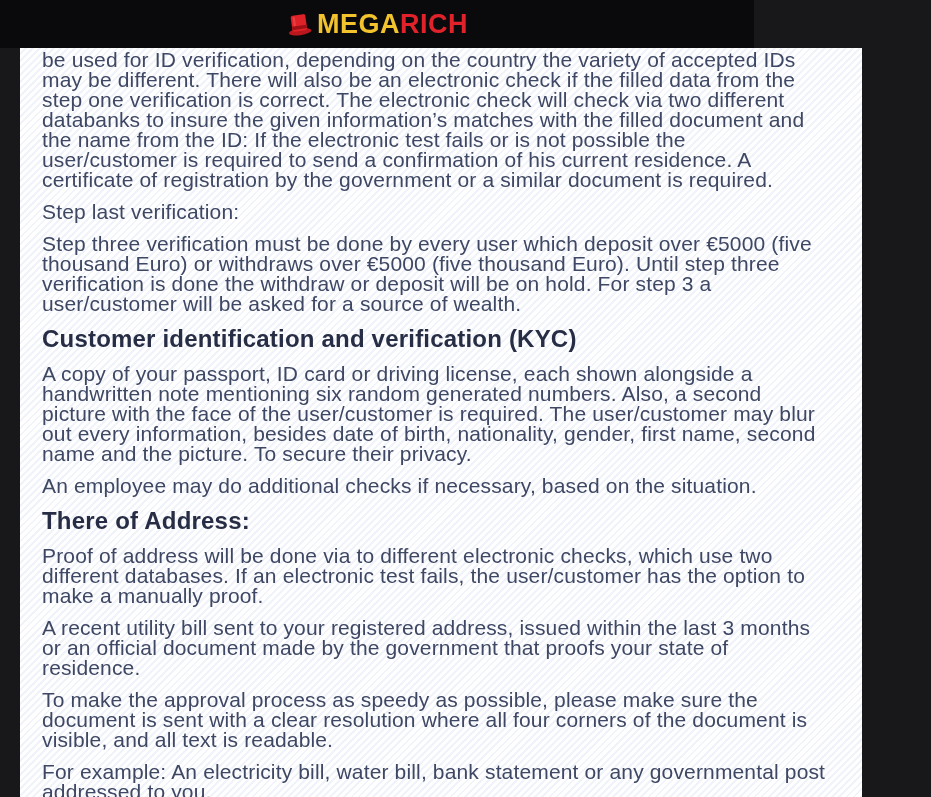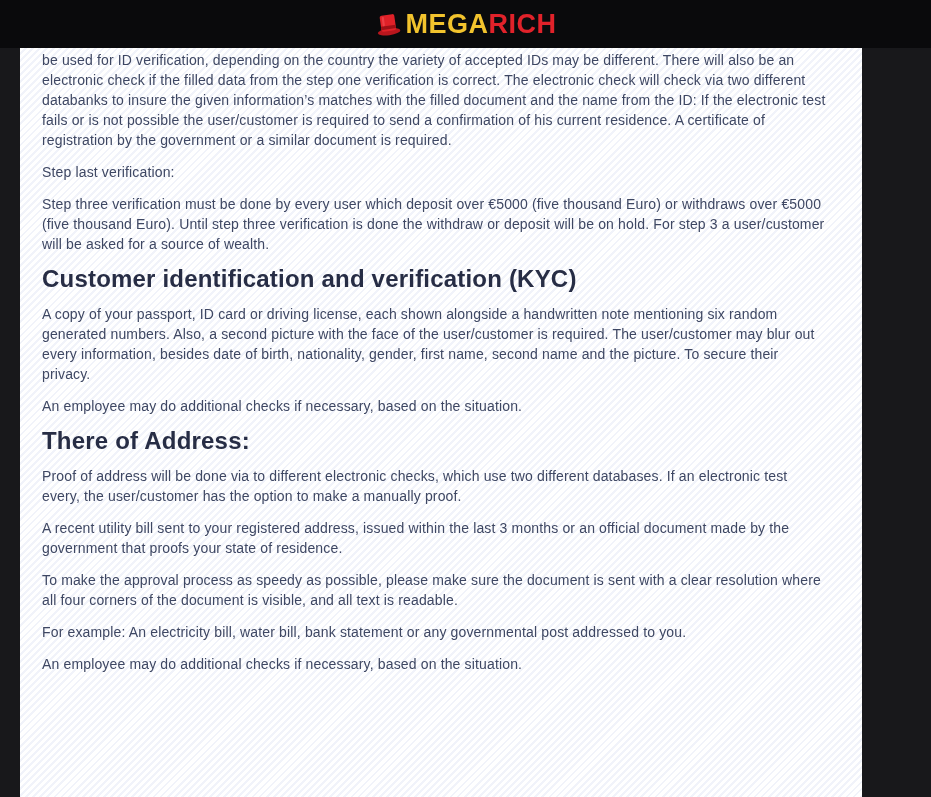--- a/index.html
+++ b/index.html
@@ -10,21 +10,21 @@
     overflow: hidden;
     background: #18181b;
     font-family: "Liberation Sans", sans-serif;
     position: relative;
   }
 
   
   .topbar {
     position: absolute;
     top: 0; left: 0;
-    width: 931px;
+    width: 754px;
     height: 48px;
     background: #0a0a0c;
     display: flex;
     align-items: center;
     justify-content: center;
   }
   .logo {
     display: flex;
     align-items: center;
     gap: 5px;
@@ -49,21 +49,21 @@
     height: 749px;
     background:
       repeating-linear-gradient(135deg,
         #ffffff 0px, #ffffff 3px,
         #f1f3fa 3px, #f1f3fa 5px);
     padding: 2px 36px 0 22px;
     overflow: hidden;
   }
   .content-card p {
     margin: 0 0 12px 0;
-    font-size: 14px;
+    font-size: 21px;
     line-height: 20px;
     letter-spacing: 0.15px;
     color: #3e4763;
   }
   .content-card h2 {
     margin: 6px 0 12px 0;
     font-size: 24px;
     line-height: 26px;
     letter-spacing: 0.2px;
     font-weight: 800;
@@ -90,18 +90,18 @@
 </header>
 
 <main class="content-card">
     <p>be used for ID verification, depending on the country the variety of accepted IDs may be different. There will also be an electronic check if the filled data from the step one verification is correct. The electronic check will check via two different databanks to insure the given information’s matches with the filled document and the name from the ID: If the electronic test fails or is not possible the user/customer is required to send a confirmation of his current residence. A certificate of registration by the government or a similar document is required.</p>
     <p>Step last verification:</p>
     <p>Step three verification must be done by every user which deposit over €5000 (five thousand Euro) or withdraws over €5000 (five thousand Euro). Until step three verification is done the withdraw or deposit will be on hold. For step 3 a user/customer will be asked for a source of wealth.</p>
     <h2>Customer identification and verification (KYC)</h2>
     <p>A copy of your passport, ID card or driving license, each shown alongside a handwritten note mentioning six random generated numbers. Also, a second picture with the face of the user/customer is required. The user/customer may blur out every information, besides date of birth, nationality, gender, first name, second name and the picture. To secure their privacy.</p>
     <p>An employee may do additional checks if necessary, based on the situation.</p>
     <h2>There of Address:</h2>
-    <p>Proof of address will be done via to different electronic checks, which use two different databases. If an electronic test every, the user/customer has the option to make a manually proof.</p>
+    <p>Proof of address will be done via to different electronic checks, which use two different databases. If an electronic test fails, the user/customer has the option to make a manually proof.</p>
     <p>A recent utility bill sent to your registered address, issued within the last 3 months or an official document made by the government that proofs your state of residence.</p>
     <p>To make the approval process as speedy as possible, please make sure the document is sent with a clear resolution where all four corners of the document is visible, and all text is readable.</p>
     <p>For example: An electricity bill, water bill, bank statement or any governmental post addressed to you.</p>
     <p>An employee may do additional checks if necessary, based on the situation.</p>
   </main>
 
 </body></html>

